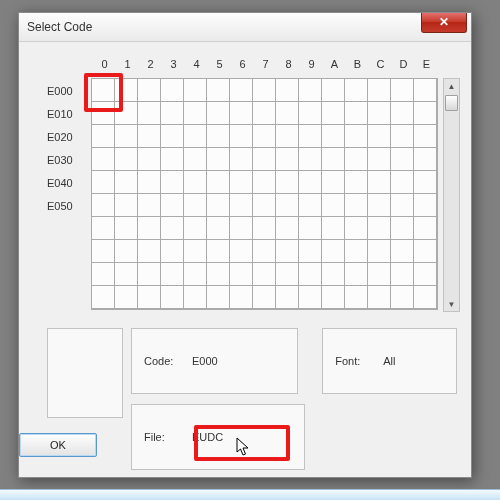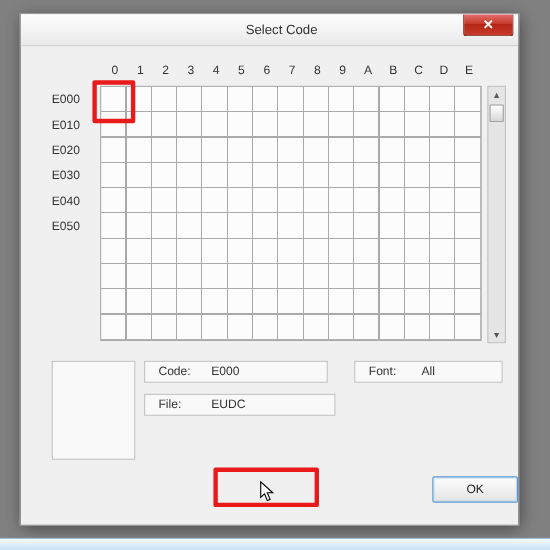--- a/index.html
+++ b/index.html
@@ -23,23 +23,22 @@
   box-shadow: 2px 3px 14px rgba(0,0,0,0.45);
   display: flex;
   flex-direction: column;
 }
 .titlebar {
   height: 28px;
   background: linear-gradient(#fdfdfd, #eaeaea);
   border-bottom: 1px solid #cfcfcf;
   display: flex;
   align-items: center;
-  padding-left: 22px;
+  padding-left: 8px;
   position: relative;
-  justify-content: center;
 }
 .titlebar .title {
   color: #333;
   font-size: 12px;
 }
 .close-btn {
   position: absolute;
   right: 4px;
   top: 0px;
   width: 44px;
@@ -148,40 +147,40 @@
   top: 286px;
   width: 326px;
 }
 .info-row1 {
   display: flex;
   gap: 8px;
 }
 .panel {
   border: 1px solid #c2c2c2;
   background: #f9f9f9;
-  padding: 0 12px;
+  padding: 23px 12px;
   display: flex;
   align-items: center;
   gap: 14px;
   color: #333;
   height: 18px;
 }
 .panel .lbl { min-width: 34px; }
 .panel-code { width: 148px; }
 .panel-font { width: 114px; margin-left: 16px; }
 .panel-file { margin-top: 10px; width: 148px; }
 
 
 .btn-row {
   position: absolute;
   left: 0;
   right: 0;
   bottom: 20px;
   display: flex;
-  justify-content: flex-end;
+  justify-content: space-between;
   gap: 10px;
 }
 .btn {
   width: 76px;
   height: 22px;
   background: linear-gradient(#fefefe,#e3e3e3);
   border: 1px solid #888;
   border-radius: 2px;
   display: flex;
   align-items: center;

